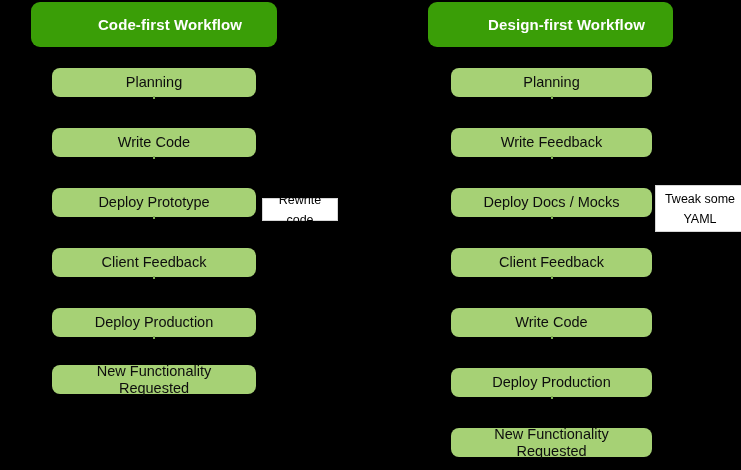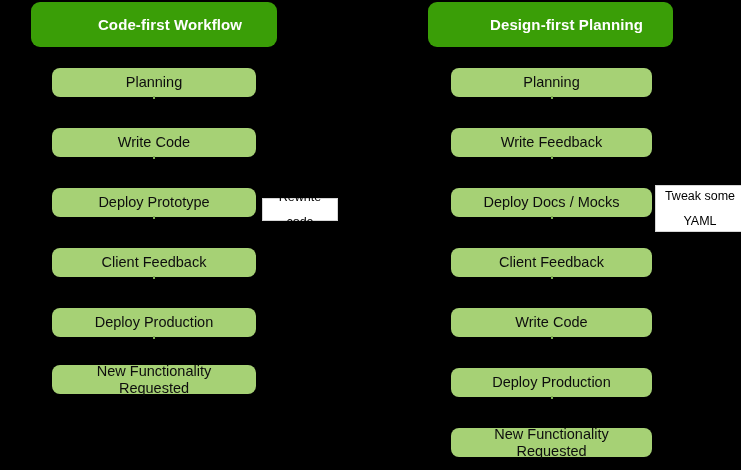--- a/index.html
+++ b/index.html
@@ -76,21 +76,21 @@
     margin-left: -1px;
     bottom: -2px;
   }
 
   .note-box {
     position: absolute;
     background: #ffffff;
     color: #000000;
     border: 1px solid #d6d6d6;
     font-size: 12.5px;
-    line-height: 25px;
+    line-height: 20px;
     text-align: center;
     display: flex;
     align-items: center;
     justify-content: center;
     box-sizing: border-box;
   }
   #note-rewrite-code {
     left: 262px;
     top: 198px;
     width: 76px;
@@ -137,21 +137,21 @@
       <span>Deploy Production</span>
       <span class="connector-stub"></span>
     </div>
 
     <div class="step-box" style="top:365px;">
       <span>New Functionality<br>Requested</span>
     </div>
   </div>
 
   <div class="column" id="column-design-first">
-    <div class="header-box">Design-first Planning</div>
+    <div class="header-box">Design-first Workflow</div>
 
     <div class="step-box" style="top:68px;">
       <span>Planning</span>
       <span class="connector-stub"></span>
     </div>
 
     <div class="step-box" style="top:128px;">
       <span>Write Feedback</span>
       <span class="connector-stub"></span>
     </div>

